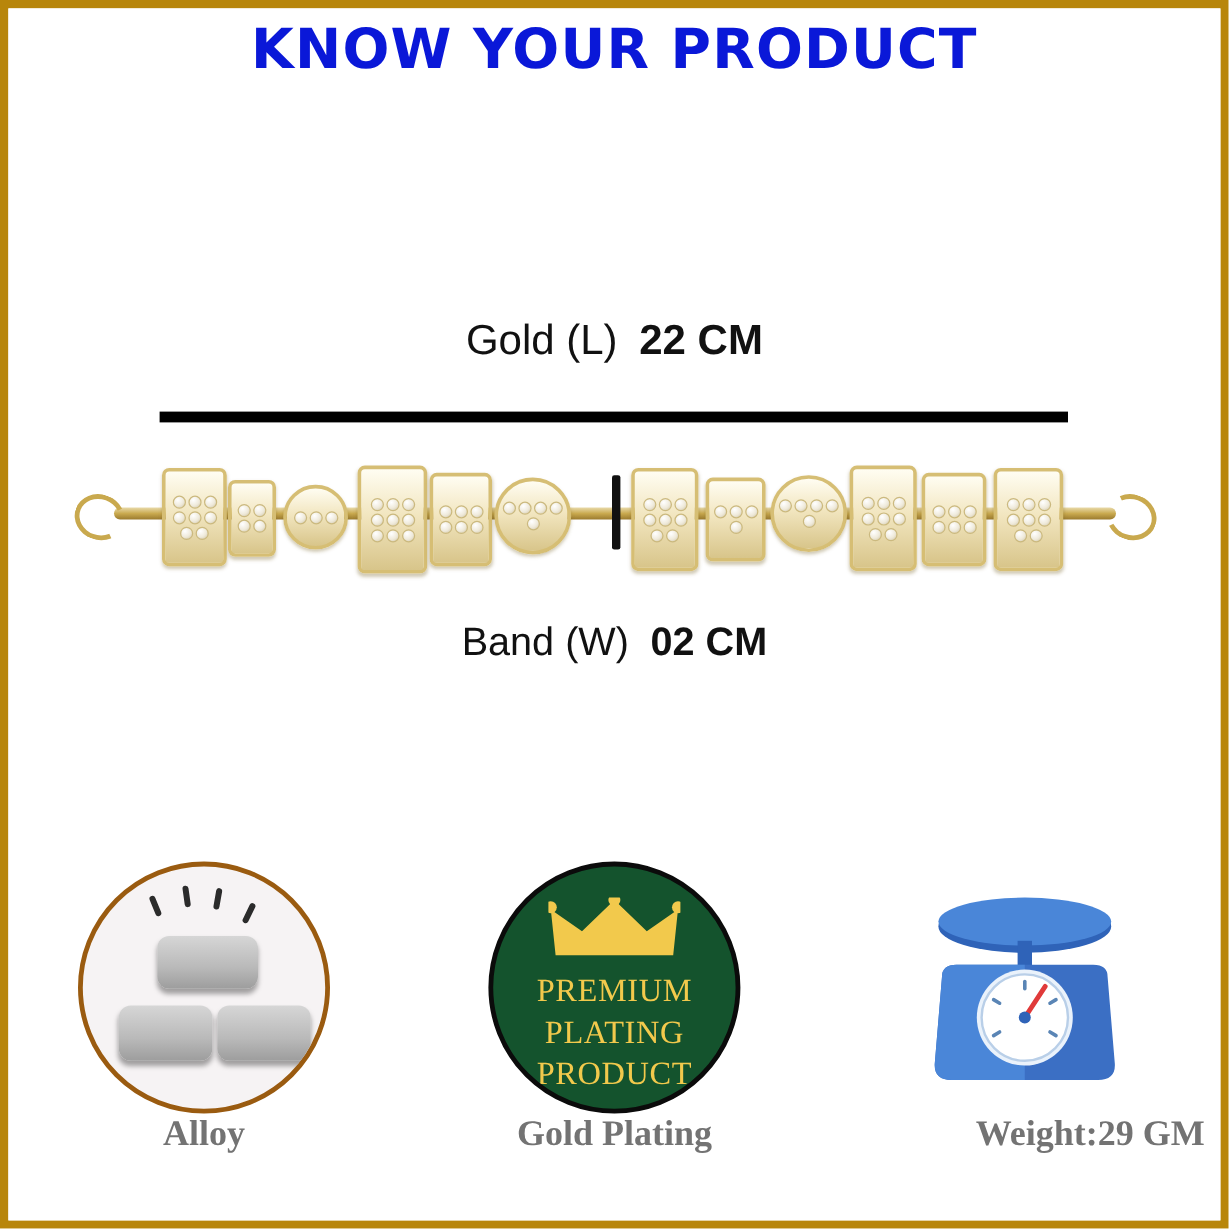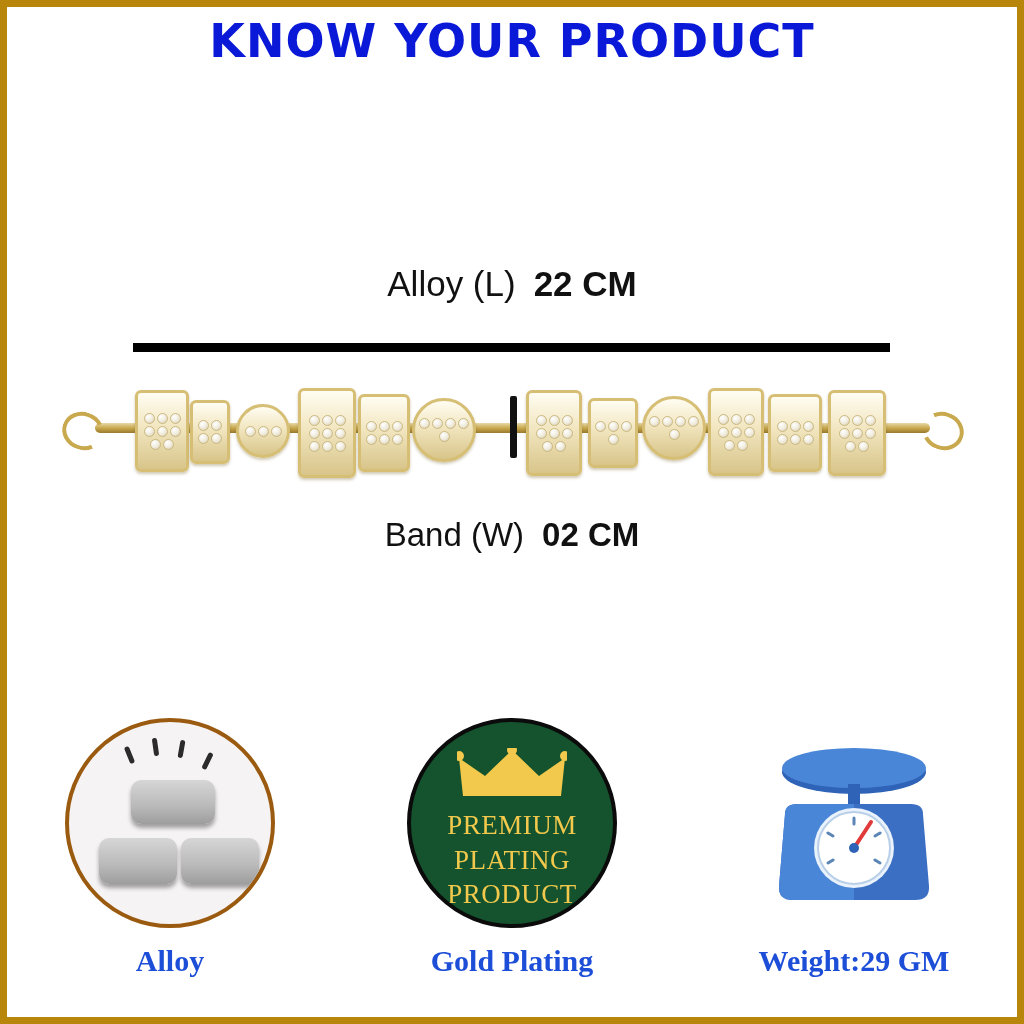--- a/index.html
+++ b/index.html
@@ -159,21 +159,21 @@
     width: 1024px;
     height: 300px;
   }
   .feature {
     position: absolute;
     width: 300px;
     text-align: center;
   }
   .feature.f1 { left: 20px; }
   .feature.f2 { left: 362px; }
-  .feature.f3 { left: 704px; }
+  .feature.f3 { left: 704px; text-align: right; }
 
   .badge {
     width: 210px;
     height: 210px;
     margin: 0 auto;
     border-radius: 50%;
     overflow: hidden;
     position: relative;
     box-sizing: border-box;
   }
@@ -182,25 +182,24 @@
     background: #f6f3f4;
   }
   .badge.dark {
     background: #14532d;
     border: 4px solid #0b0b0b;
   }
   .badge.plain {
     background: #ffffff;
   }
   .feature-label {
-    margin-top: 16px;
     font-family: "Liberation Serif", serif;
     font-weight: bold;
     font-size: 30px;
-    color: #1d4ed8;
+    color: #737373;
     white-space: nowrap;
   }
 
   
   .ingot {
     position: absolute;
     background: linear-gradient(180deg,#d6d6d6 0%,#b9b9b9 60%,#9d9d9d 100%);
     border-radius: 10px;
     box-shadow: 0 4px 4px rgba(0,0,0,.35);
   }
@@ -238,21 +237,21 @@
 <body>
 
 <div class="page">
 
   <div class="frame"></div>
   <div class="frame-inner"></div>
 
   <div class="title">KNOW YOUR PRODUCT</div>
 
   <div class="band-l">
-    <span class="lbl">Alloy (L)</span><span class="val">22 CM</span>
+    <span class="lbl">Gold (L)</span><span class="val">22 CM</span>
   </div>
 
   <div class="measure-bar"></div>
 
   <div class="bracelet">
     <div class="chain-line"></div>
     <div class="clasp left"></div>
     <div class="clasp right"></div>
 
     <div class="link rect" style="left:95px; top:22px; width:48px; height:76px;">

